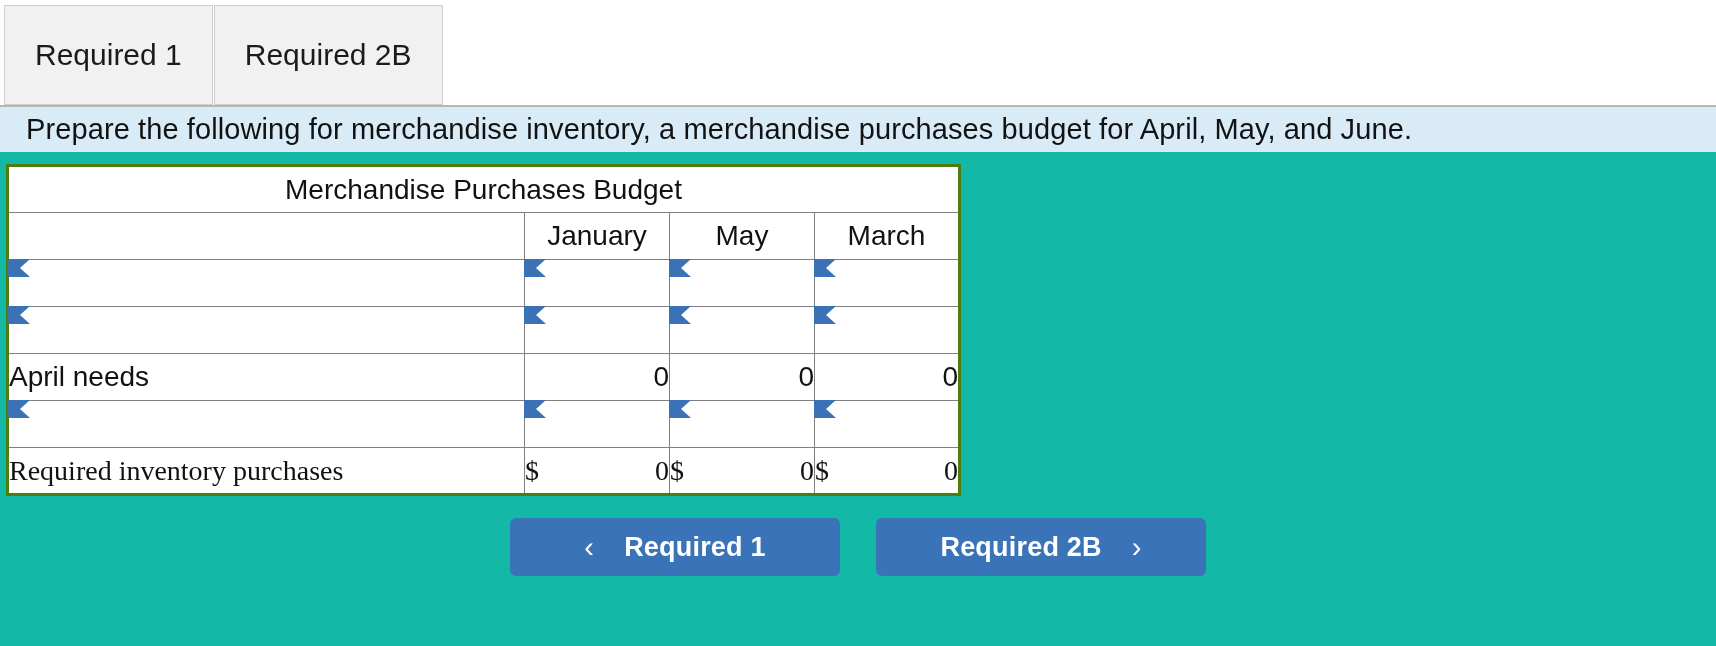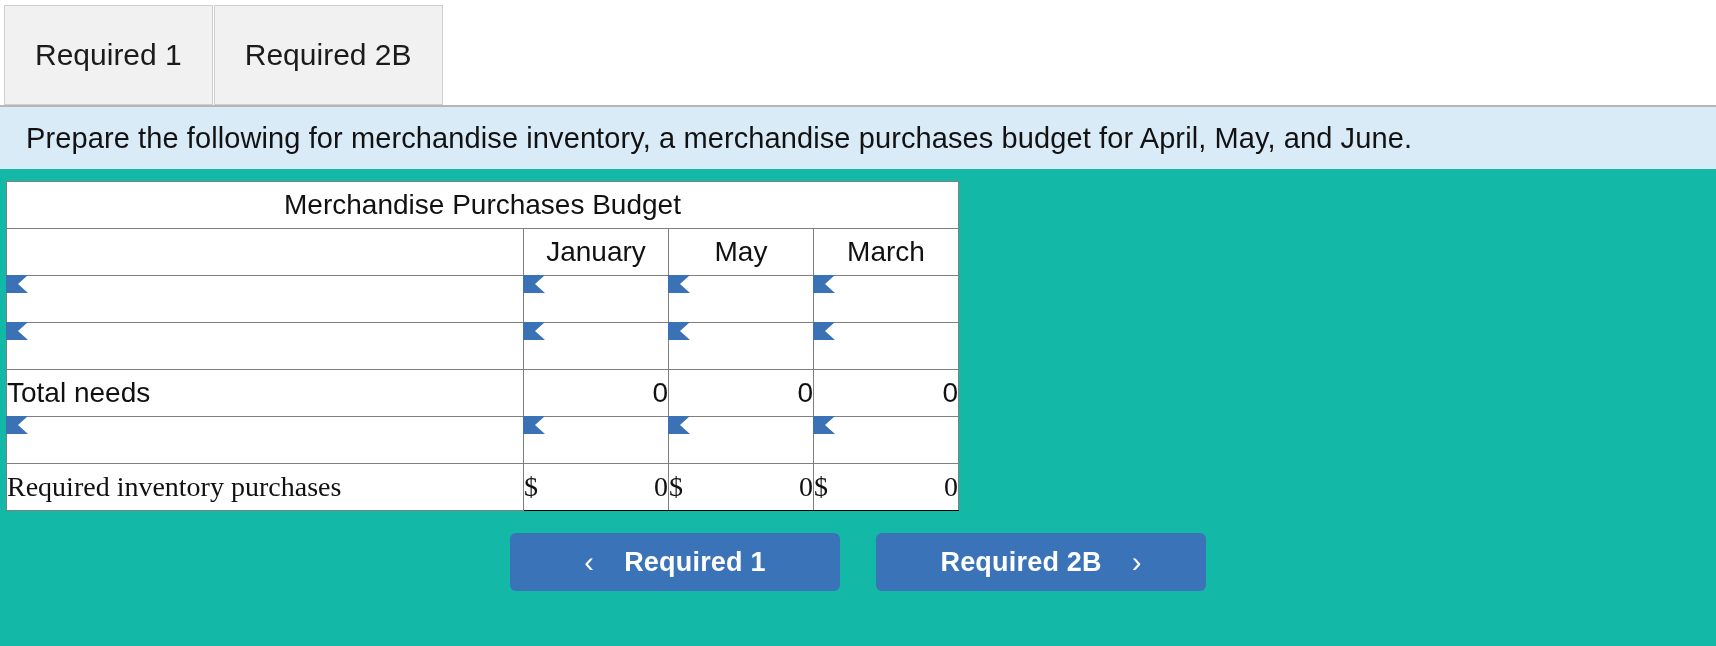--- a/index.html
+++ b/index.html
@@ -46,37 +46,37 @@
     border: 3px dotted #3e79b8;
     position: relative;
     z-index: 3;
     margin-bottom: -3px;
     height: 106px;
   }
 
   
   .instruction {
     background: #d9ebf7;
-    height: 62px;
+    height: 45px;
     display: flex;
     align-items: center;
     padding-left: 26px;
     font-size: 29px;
     color: #121212;
     letter-spacing: .1px;
   }
 
   
   .table-wrap {
     padding: 12px 0 0 6px;
   }
   table.budget {
     border-collapse: collapse;
     table-layout: fixed;
-    border: 1px solid #4d7c0f;
+    border: 3px solid #4d7c0f;
   }
   table.budget td, table.budget th {
     border: 1px solid #7f7f7f;
     padding: 0;
     font-size: 28px;
     font-weight: normal;
     color: #111111;
     background: #ffffff;
     height: 47px;
     vertical-align: middle;
@@ -264,21 +264,21 @@
             <span class="marker"></span>
             <input class="cellinput" type="text" value="" style="">
           </td>
           <td class="editable">
             <span class="marker"></span>
             <input class="cellinput" type="text" value="" style="">
           </td>
         </tr>
 
         <tr>
-          <td class="rowlabel">Total needs</td>
+          <td class="rowlabel">April needs</td>
           <td class="num">0</td>
           <td class="num">0</td>
           <td class="num">0</td>
         </tr>
 
         <tr>
           <td class="editable label-col">
             <span class="marker"></span>
             <input class="cellinput" type="text" value="" style="">
           </td>

